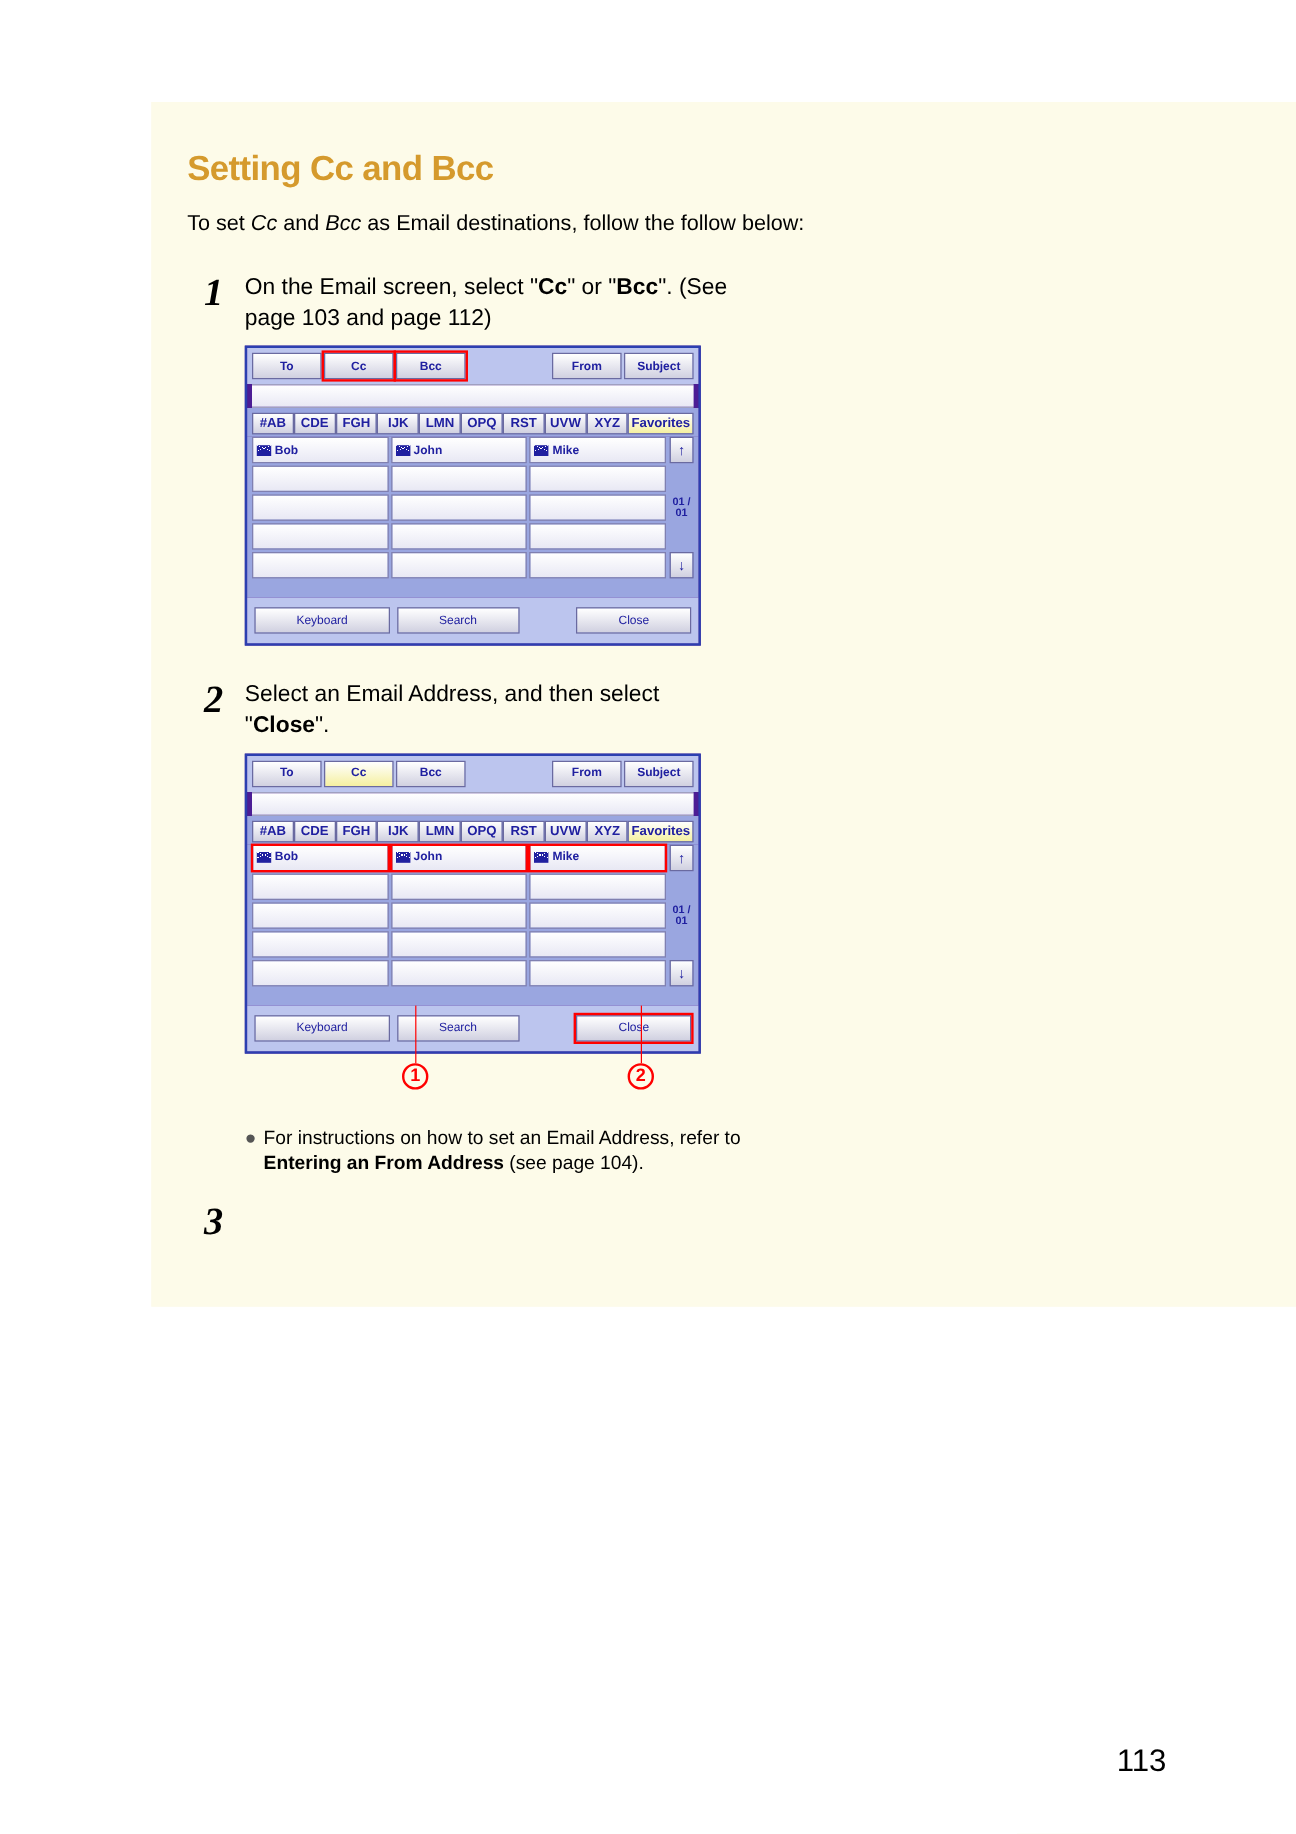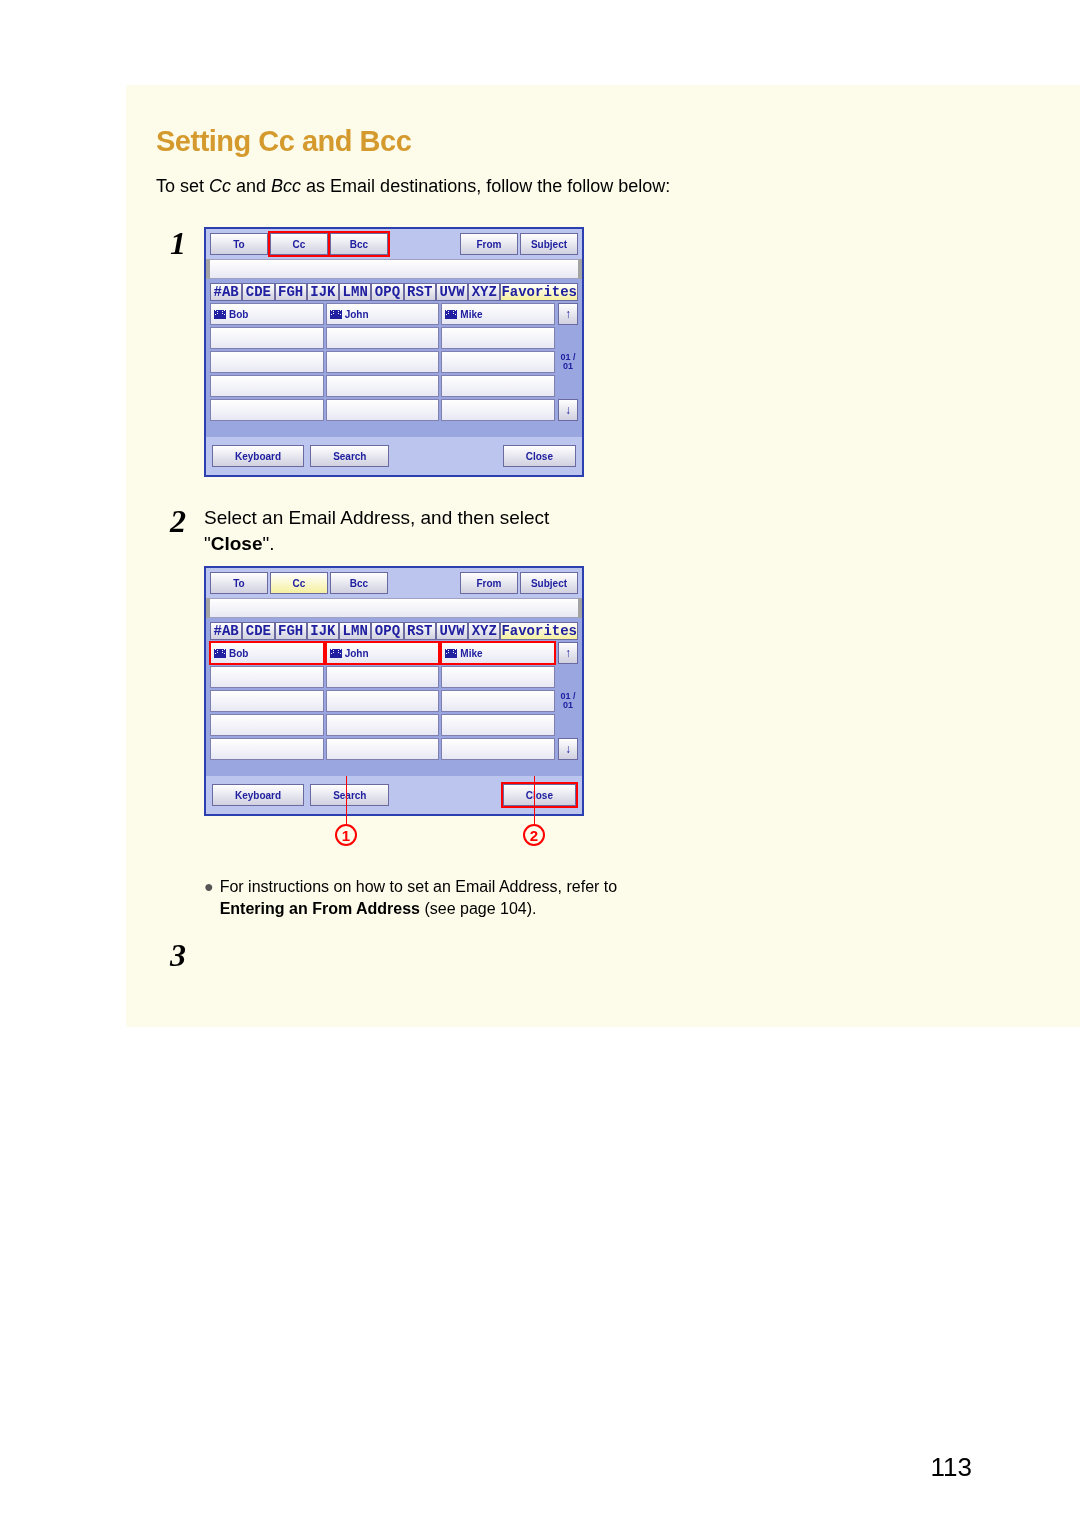--- a/index.html
+++ b/index.html
@@ -89,21 +89,21 @@
     display: flex;
     gap: 6px;
     font-size: 16px;
     line-height: 1.35;
     margin-bottom: 14px;
   }
   .bullet { color: #555; }
   .panel {
     width: 380px;
     border: 2px solid #2c3fb0;
-    background: #a3a3a3;
+    background: #4c1d95;
     font-size: 11px;
     margin-bottom: 22px;
   }
   .panel-header {
     display: flex;
     gap: 2px;
     padding: 4px;
     background: #bcc5ee;
   }
   .tab-btn {
@@ -136,23 +136,22 @@
   }
   .alpha-btn {
     flex: 1;
     height: 18px;
     display: flex;
     align-items: center;
     justify-content: center;
     background: linear-gradient(#fff,#d0d0e0);
     border: 1px solid #6a6aa0;
     color: #2020a0;
-    font-size: 14px;
+    font-size: 11px;
     font-weight: bold;
-    font-family: Liberation Mono, monospace;
   }
   .alpha-btn.fav {
     flex: 1.6;
     background: linear-gradient(#fff,#f5f0a0);
   }
   .grid-area {
     display: flex;
     padding: 0 4px 16px 4px;
     background: #9aa6e0;
     gap: 3px;
@@ -213,22 +212,22 @@
     display:flex;
     gap:6px;
     padding: 8px 6px;
     background:#bcc5ee;
   }
   .foot-btn {
     height:22px;
     background: linear-gradient(#fff,#d0d0e0);
     border:1px solid #6a6aa0;
     display:flex;align-items:center;justify-content:center;
-    color:#2020a0;font-size:10px;font-weight:bold;
-    padding:0 22px;
+    color:#2020a0;font-size:10px;font-weight:normal;
+    padding:0 34px;
   }
   .foot-btn.close { margin-left:auto; }
   .foot-btn.hl { outline: 2px solid #ff0000; outline-offset: 0; }
   .callouts {
     position: relative;
     height: 60px;
     width: 380px;
   }
   .call-line {
     position:absolute;
@@ -266,20 +265,23 @@
 
   <div class="heading">Setting Cc and Bcc</div>
 
   <p class="intro">
     <span>To set </span><span class="italic">Cc</span><span> and </span><span class="italic">Bcc</span><span> as Email destinations, follow the follow below:</span>
   </p>
 
   <div class="step">
     <div class="step-num">1</div>
     <div class="step-body">
+      <p class="step-text">
+        <span>On the Email screen, select "</span><span class="bold">Cc</span><span>" or "</span><span class="bold">Bcc</span><span>". (See page 103 and page 112)</span>
+      </p>
 
       <div class="panel">
         <div class="panel-header">
           <div class="tab-btn">To</div>
           <div class="tab-btn hl">Cc</div>
           <div class="tab-btn hl">Bcc</div>
           <div style="flex:1"></div>
           <div class="tab-btn">From</div>
           <div class="tab-btn">Subject</div>
         </div>

